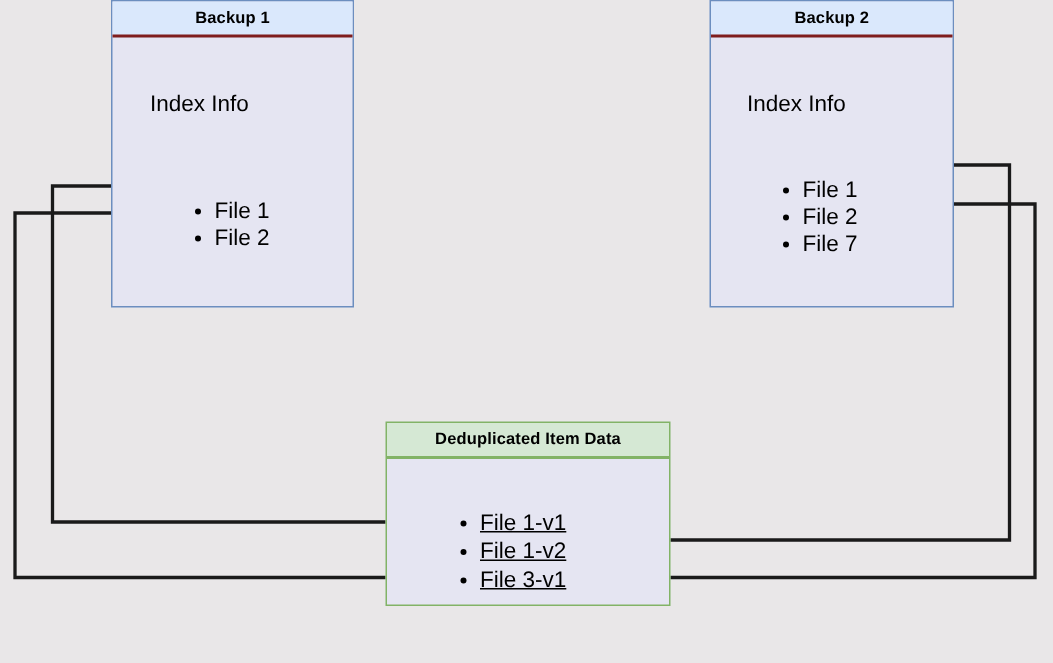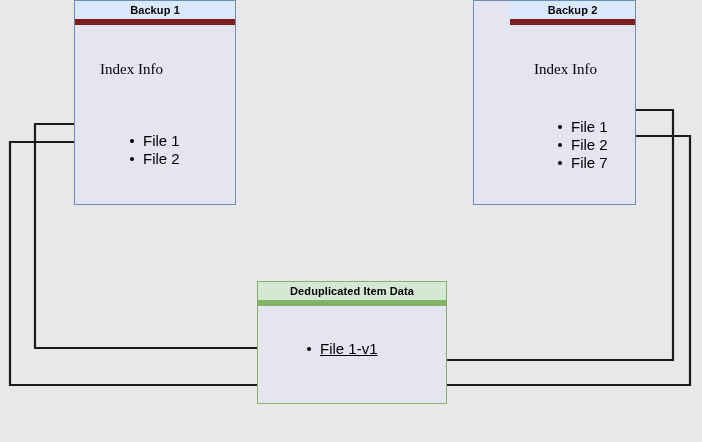--- a/index.html
+++ b/index.html
@@ -26,21 +26,21 @@
     background: #e5e5f2;
     border: 1px solid #6c8ebf;
   }
   .box.green {
     border-color: #82b366;
   }
   .box-header {
     box-sizing: border-box;
     height: 24px;
     background: #dae8fc;
-    border-bottom: 6px solid #7f1d1d;
+    border-bottom: 2px solid #7f1d1d;
     display: flex;
     align-items: center;
     justify-content: center;
     font-size: 11px;
     font-weight: bold;
     color: #000;
     letter-spacing: 0.1px;
   }
   .box.green > .box-header {
     background: #d5e8d4;
@@ -48,21 +48,20 @@
   }
   .box-body {
     position: relative;
     width: 100%;
   }
   .section-label {
     position: absolute;
     font-size: 15px;
     color: #000;
     white-space: nowrap;
-    font-family: Liberation Serif, serif;
   }
   .file-list {
     position: absolute;
     margin: 0;
     padding: 0;
     list-style: none;
   }
   .file-list li {
     position: relative;
     font-size: 15px;
@@ -127,34 +126,36 @@
     <div class="box-header">Backup 1</div>
     <div class="box-body" style="height:180px;">
       <div class="section-label" style="left:25px; top:36px;">Index Info</div>
       <ul class="file-list" style="left:51px; top:107px;">
         <li><span>File 1</span></li>
         <li><span>File 2</span></li>
       </ul>
     </div>
   </div>
 
-  <div class="box" style="left:473px; top:0px; width:163px; height:205px;padding-left:36px;">
+  <div class="box" style="left:473px; top:0px; width:163px; height:205px;">
     <div class="box-header">Backup 2</div>
     <div class="box-body" style="height:180px;">
       <div class="section-label" style="left:24px; top:36px;">Index Info</div>
       <ul class="file-list" style="left:44px; top:93px;">
         <li><span>File 1</span></li>
         <li><span>File 2</span></li>
         <li><span>File 7</span></li>
       </ul>
     </div>
   </div>
 
   <div class="box green" style="left:257px; top:281px; width:190px; height:123px;">
     <div class="box-header">Deduplicated Item Data</div>
     <div class="box-body" style="height:136px;">
       <ul class="file-list wide" style="left:45px; top:33px;">
         <li><span>File 1-v1</span></li>
+        <li><span>File 1-v2</span></li>
+        <li><span>File 3-v1</span></li>
       </ul>
     </div>
   </div>
 
 </div>
 
 </body></html>

